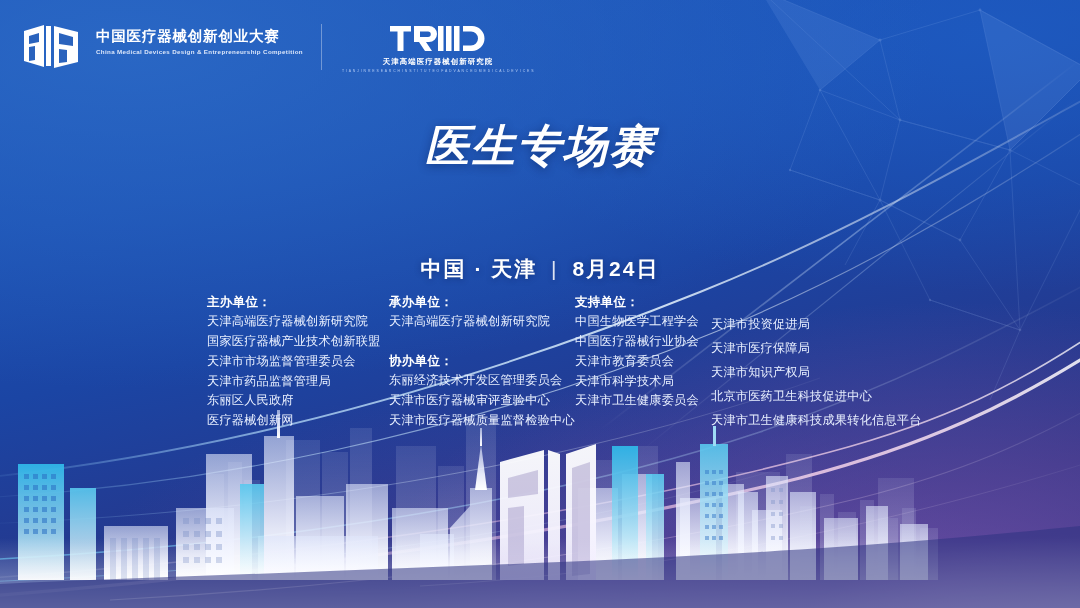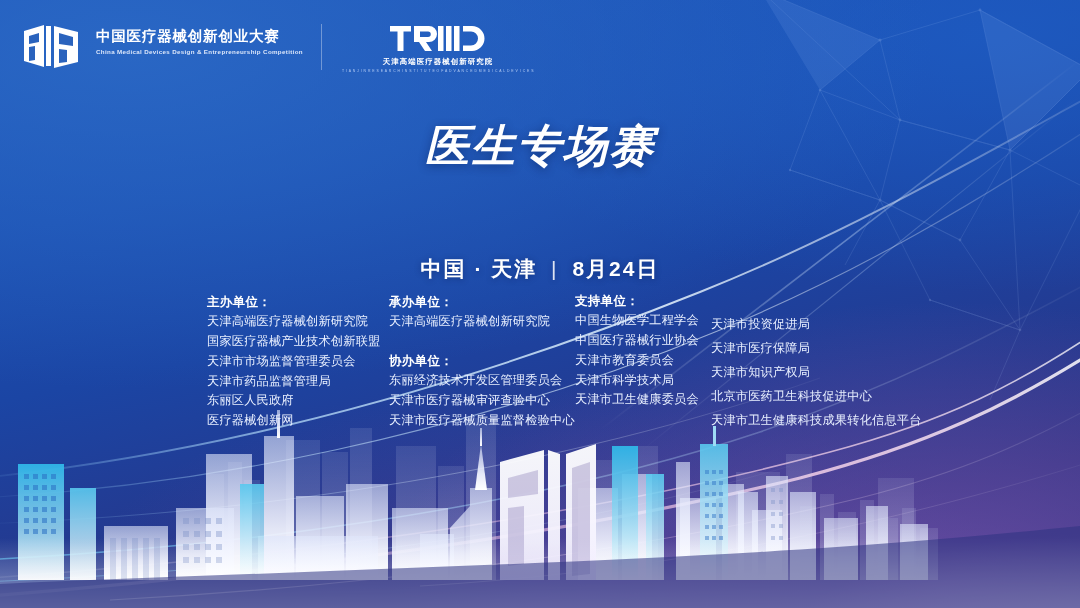--- a/index.html
+++ b/index.html
@@ -41,21 +41,21 @@
             text-shadow:0 2px 10px rgba(4,20,70,.45);white-space:nowrap;font-style:italic;}
   .subtitle{position:absolute;left:0;right:0;top:255px;text-align:center;color:#ffffff;
             font-size:21px;font-weight:700;letter-spacing:2px;white-space:nowrap;
             text-shadow:0 1px 6px rgba(4,20,70,.4);}
   .subtitle .sep{display:inline-block;padding:0 6px;font-weight:400;opacity:.85;}
   
   .orgs{position:absolute;left:180px;top:292px;width:730px;display:flex;margin-left:27px;}
   .col{display:flex;flex-direction:column;}
   .col-1{width:182px;}
   .col-2{width:186px;justify-content:space-between;}
-  .col-3{width:136px;font-family:Liberation Mono, monospace;}
+  .col-3{width:136px;}
   .col-4{width:auto;justify-content:space-between;}
   .grp-head{color:#ffffff;font-size:12.5px;font-weight:700;letter-spacing:.3px;line-height:1.62;white-space:nowrap;}
   .grp-item{color:#e9f0ff;font-size:12.2px;font-weight:500;letter-spacing:.2px;line-height:1.62;white-space:nowrap;}
   .spacer{height:19px;}
   .pad-top{height:19px;}
 </style>
 </head>
 <body>
 
 <div id="poster">

